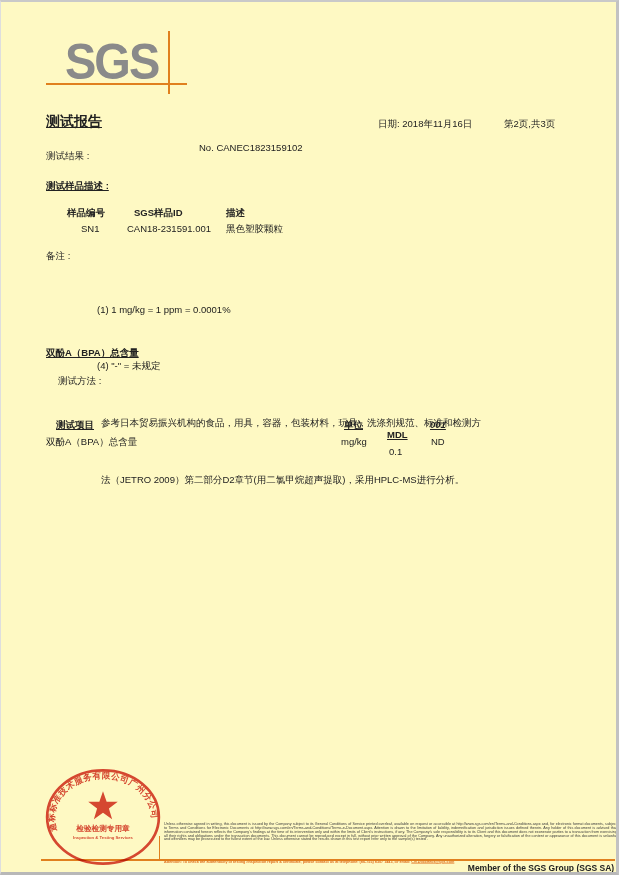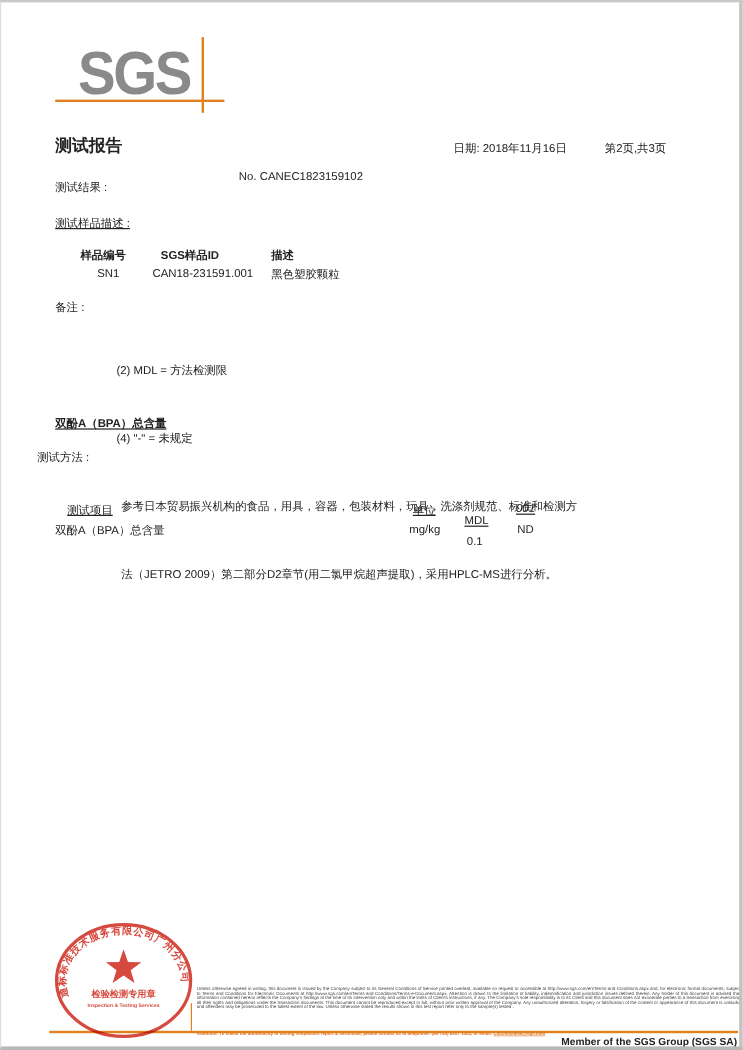--- a/index.html
+++ b/index.html
@@ -1,33 +1,33 @@
 <!DOCTYPE html>
 <html><head>
 <meta charset="utf-8">
 <style>
   * { margin:0; padding:0; box-sizing:border-box; }
   html,body { background:#e8e8e8; }
   .page {
-    position:relative; width:619px; height:875px; background:#ffffff;
+    position:relative; width:619px; height:875px; background:#fef9c3;
     font-family:"Liberation Sans","DejaVu Sans",sans-serif; color:#1a1a1a;
     border-top:2px solid #c9c9c9; border-right:3px solid #c2c2c2;
     border-bottom:3px solid #b8b8b8; border-left:1px solid #dedede;
     overflow:hidden;
   }
   .abs { position:absolute; white-space:pre; }
   .logo {
     font-weight:bold; font-size:47px; color:#8a8a8a; letter-spacing:-2px;
     transform:scaleY(1.08); transform-origin:top left;
   }
   .oline { position:absolute; background:#e0801e; }
-  .title { font-size:14px; font-weight:bold; color:#222; }
+  .title { font-size:14px; font-weight:bold; color:#222;text-decoration:underline; }
   .h9 { font-size:9.5px; color:#222; }
   .b { font-weight:bold; }
-  .u { text-decoration:underline; }
+  .u { text-decoration:underline;font-weight:bold; }
   .i { font-style:italic; }
   .note-line { font-size:9.5px; line-height:18.5px; }
   .scalehalf { transform:scale(0.5); transform-origin:0 0; }
   .legal {
     width:906px; font-size:7.5px; line-height:7.6px; color:#3c3c3c;
     text-align:justify; white-space:normal;
   }
   .attention { color:#e0701e; font-weight:bold; margin-top:1px; }
   .attention .em { text-decoration:underline; }
   .member { font-size:8.5px; font-weight:600; color:#222; }
@@ -52,26 +52,26 @@
 
   <div class="abs h9 b" style="left:66px; top:205px;">样品编号</div>
   <div class="abs h9 b" style="left:133px; top:205px;">SGS样品ID</div>
   <div class="abs h9 b" style="left:225px; top:205px;">描述</div>
   <div class="abs h9" style="left:80px; top:221px;">SN1</div>
   <div class="abs h9" style="left:126px; top:221px;">CAN18-231591.001</div>
   <div class="abs h9" style="left:225px; top:221px;">黑色塑胶颗粒</div>
 
   <div class="abs h9" style="left:45px; top:248px;">备注 :</div>
   <div class="abs note-line" style="left:96px; top:262px;">
-    <div>(2) MDL = 方法检测限</div>
+    <div>(1) 1 mg/kg = 1 ppm = 0.0001%</div>
     <div>(4) "-" = 未规定</div>
   </div>
 
   <div class="abs h9 b u" style="left:45px; top:345px;">双酚A（BPA）总含量</div>
-  <div class="abs h9" style="left:30px; top:373px;text-align:right;">测试方法 :</div>
+  <div class="abs h9" style="left:57px; top:373px;text-align:right;">测试方法 :</div>
   <div class="abs h9" style="left:100px; top:373px; line-height:19px;">
     <div>参考日本贸易振兴机构的食品，用具，容器，包装材料，玩具，洗涤剂规范、标准和检测方</div>
     <div>法（JETRO 2009）第二部分D2章节(用二氯甲烷超声提取)，采用HPLC-MS进行分析。</div>
   </div>
 
   <div class="abs h9 u" style="left:55px; top:417px;">测试项目</div>
   <div class="abs h9 u" style="left:343px; top:417px;">单位</div>
   <div class="abs h9 u" style="left:386px; top:427px;">MDL</div>
   <div class="abs h9 u i" style="left:429px; top:417px;">001</div>
   <div class="abs h9" style="left:45px; top:434px;">双酚A（BPA）总含量</div>

